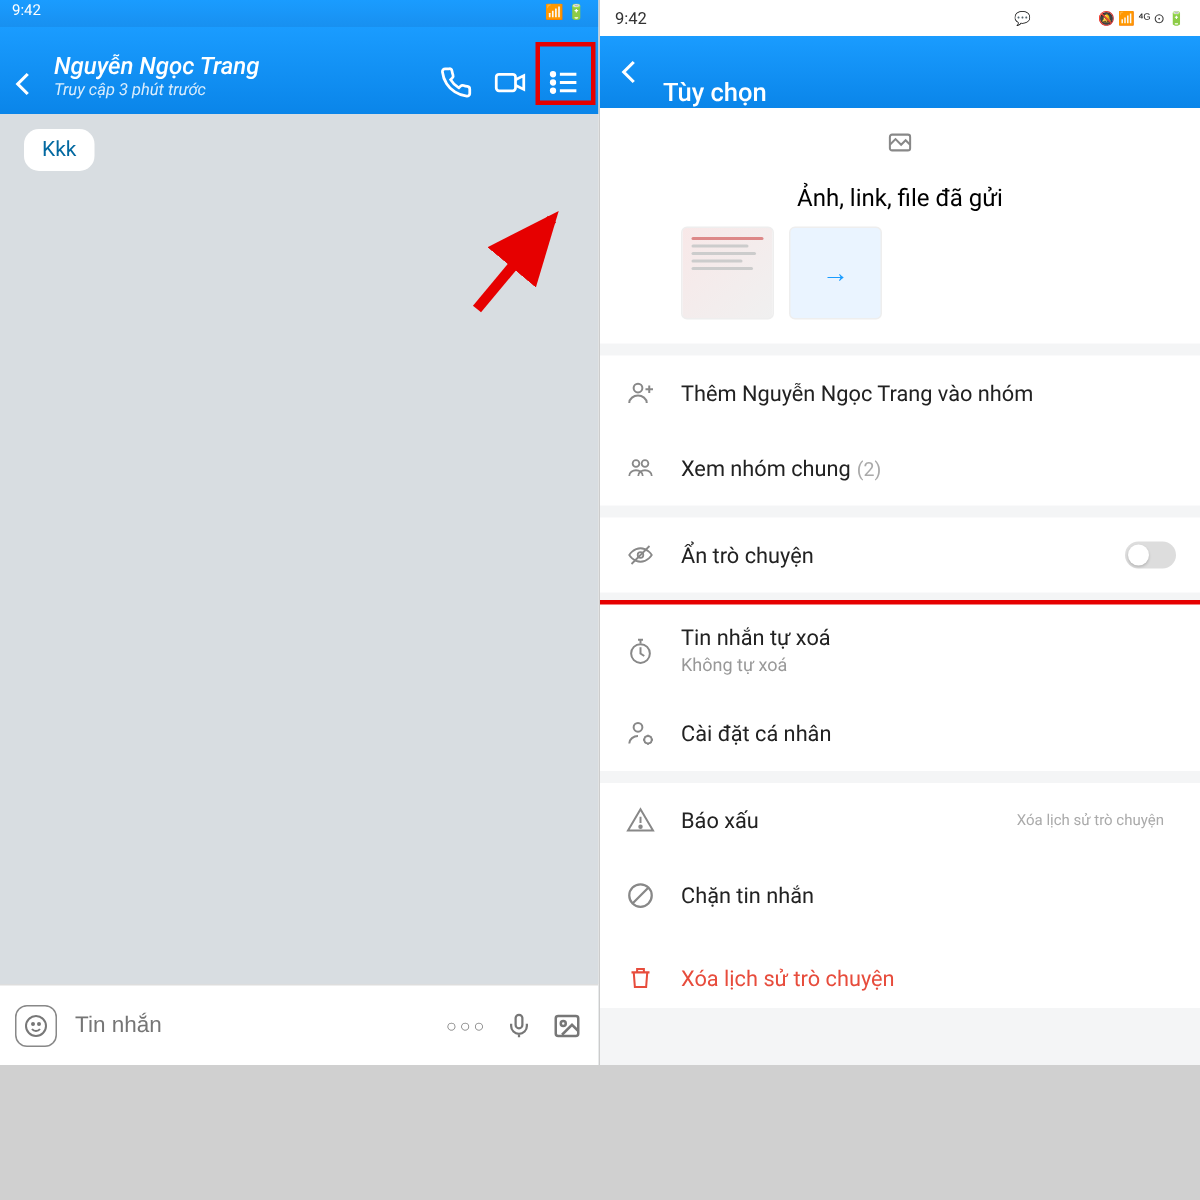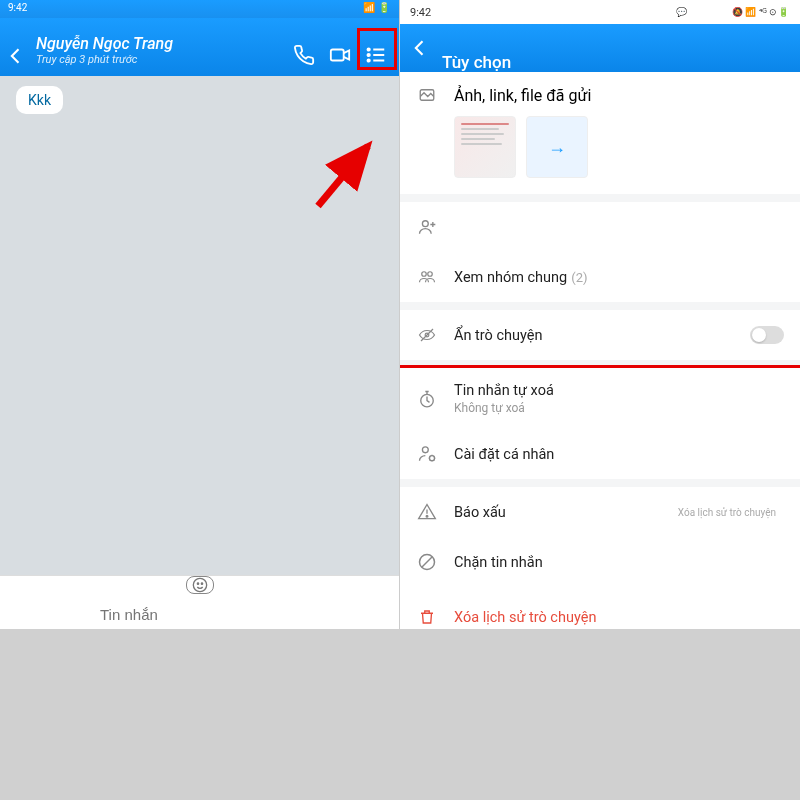--- a/index.html
+++ b/index.html
@@ -6,21 +6,21 @@
   body {
     width: 800px;
     height: 800px;
     display: flex;
     font-family: -apple-system, BlinkMacSystemFont, 'Segoe UI', Roboto, sans-serif;
     background: #d0d0d0;
     overflow: hidden;
   }
   .phone {
     width: 400px;
-    height: 629px;
+    height: 710px;
     background: #fff;
     position: relative;
     overflow: hidden;
   }
   .phone-left { border-right: 1px solid #ccc; }
 
   
   .status-bar-left {
     height: 18px;
     background: linear-gradient(to bottom,#1a9cff,#1890f0);
@@ -80,21 +80,20 @@
   .chat-input {
     position:absolute;
     bottom:0; left:0; right:0;
     height:54px;
     background:#fff;
     border-top:1px solid #ddd;
     display:flex;
     align-items:center;
     padding:0 10px;
     gap:12px;
-    flex-direction:column;
   }
   .emoji-btn{
     width:28px;height:28px;border:1.5px solid #888;border-radius:8px;
     display:flex;align-items:center;justify-content:center;font-size:14px;color:#666;
   }
   .msg-input{flex:1;border:none;font-size:15px;color:#999;outline:none;}
   .three-dots{color:#777;font-size:12px;letter-spacing:2px;}
   .mic,.photo{color:#777;}
 
   
@@ -236,21 +235,21 @@
       <svg width="20" height="20" viewBox="0 0 24 24" fill="none" stroke="#fff" stroke-width="2.5">
           <path d="M15 4 L7 12 L15 20"></path>
         </svg>
     </div>
     <div class="settings-title">Tùy chọn</div>
   </div>
   <div class="settings-body">
 
     <div class="section">
       <div class="media-row">
-        <div style="display:flex;align-items:center;gap:16px;">
+        <div style="display:flex;align-items:center;gap:16px;flex-direction:column;">
           <div class="row-icon">
             <svg width="22" height="18" viewBox="0 0 24 24" fill="none" stroke="#888" stroke-width="1.8">
                 <rect x="3" y="5" width="18" height="14" rx="2"></rect>
                 <path d="M3 14l5-5 5 5 4-4 4 4"></path>
               </svg>
           </div>
           <div class="row-text">Ảnh, link, file đã gửi</div>
         </div>
         <div class="media-thumbs">
           <div class="thumb thumb-img">
@@ -268,20 +267,21 @@
     </div>
 
     <div class="section">
       <div class="row">
         <div class="row-icon">
           <svg width="22" height="20" viewBox="0 0 24 24" fill="none" stroke="#888" stroke-width="1.6">
               <circle cx="10" cy="8" r="3.5"></circle>
               <path d="M3 20c0-3.5 3.5-6 7-6s7 2.5 7 6M19 6v6M16 9h6"></path>
             </svg>
         </div>
+        <div class="row-text">Thêm Nguyễn Ngọc Trang vào nhóm</div>
       </div>
       <div class="row">
         <div class="row-icon">
           <svg width="22" height="18" viewBox="0 0 24 24" fill="none" stroke="#888" stroke-width="1.6">
               <circle cx="8" cy="8" r="3"></circle>
               <circle cx="16" cy="8" r="3"></circle>
               <path d="M2 19c0-3 3-5 6-5s6 2 6 5M10 19c0-3 3-5 6-5s6 2 6 5"></path>
             </svg>
         </div>
         <div class="row-text">

